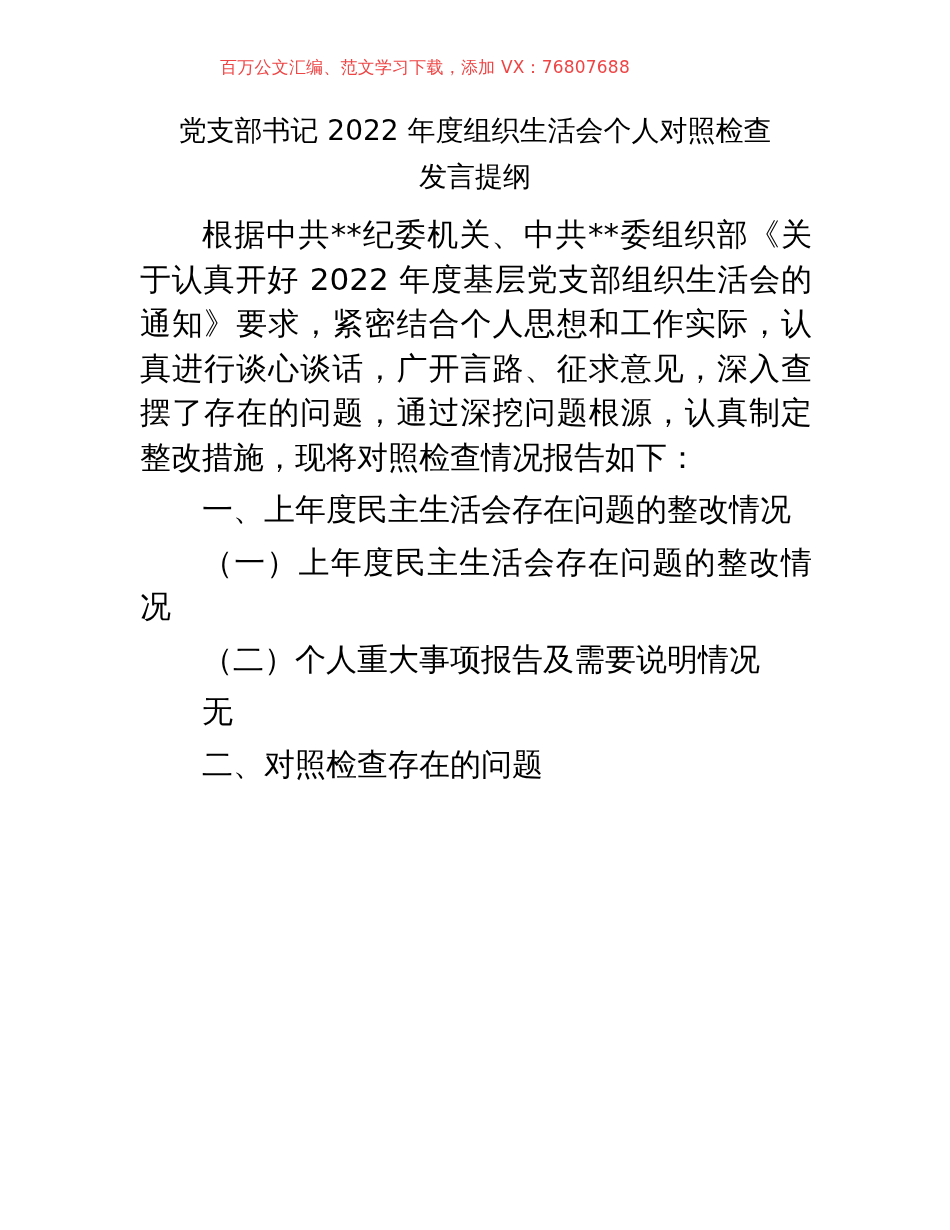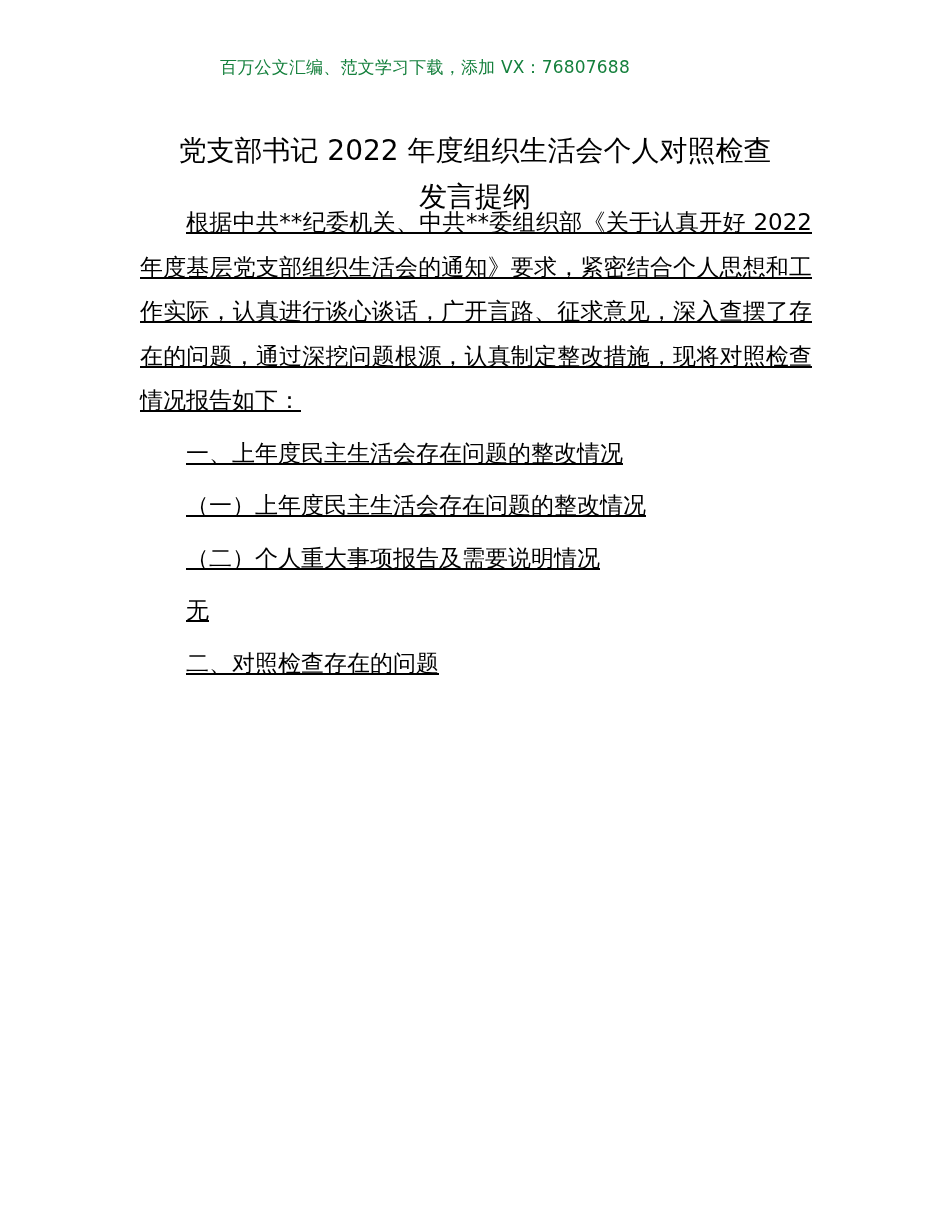--- a/index.html
+++ b/index.html
@@ -1,23 +1,23 @@
 <!DOCTYPE html>
 <html><head>
 <meta charset="utf-8">
 <style>
   html, body { margin: 0; padding: 0; background: #ffffff; }
   body { width: 950px; height: 1230px; position: relative; overflow: hidden;
          font-family: "DejaVu Sans", "Liberation Sans", sans-serif; color: #000; }
   .header { position: absolute; top: 56px; left: 0; width: 850px; text-align: center;
-            font-size: 17px; color: #15803d; letter-spacing: 0.2px; }
-  .title { position: absolute; top: 128px; left: 135px; width: 680px; text-align: center;
+            font-size: 17px; color: #ef4444; letter-spacing: 0.2px; }
+  .title { position: absolute; top: 108px; left: 135px; width: 680px; text-align: center;
            font-size: 28px; line-height: 46px; }
-  .body { position: absolute; top: 200px; left: 140px; width: 672px; font-size: 23px;
-          line-height: 44.5px; text-align: justify; text-decoration: underline; }
+  .body { position: absolute; top: 212px; left: 140px; width: 672px; font-size: 31px;
+          line-height: 44.5px; text-align: justify; }
   .body p { margin: 0; }
   .indent { text-indent: 2em; }
   .gap { margin-top: 8px !important; }
 </style>
 </head>
 <body>
 
 <div class="header">百万公文汇编、范文学习下载，添加 VX：76807688</div>
 
 <div class="title">

